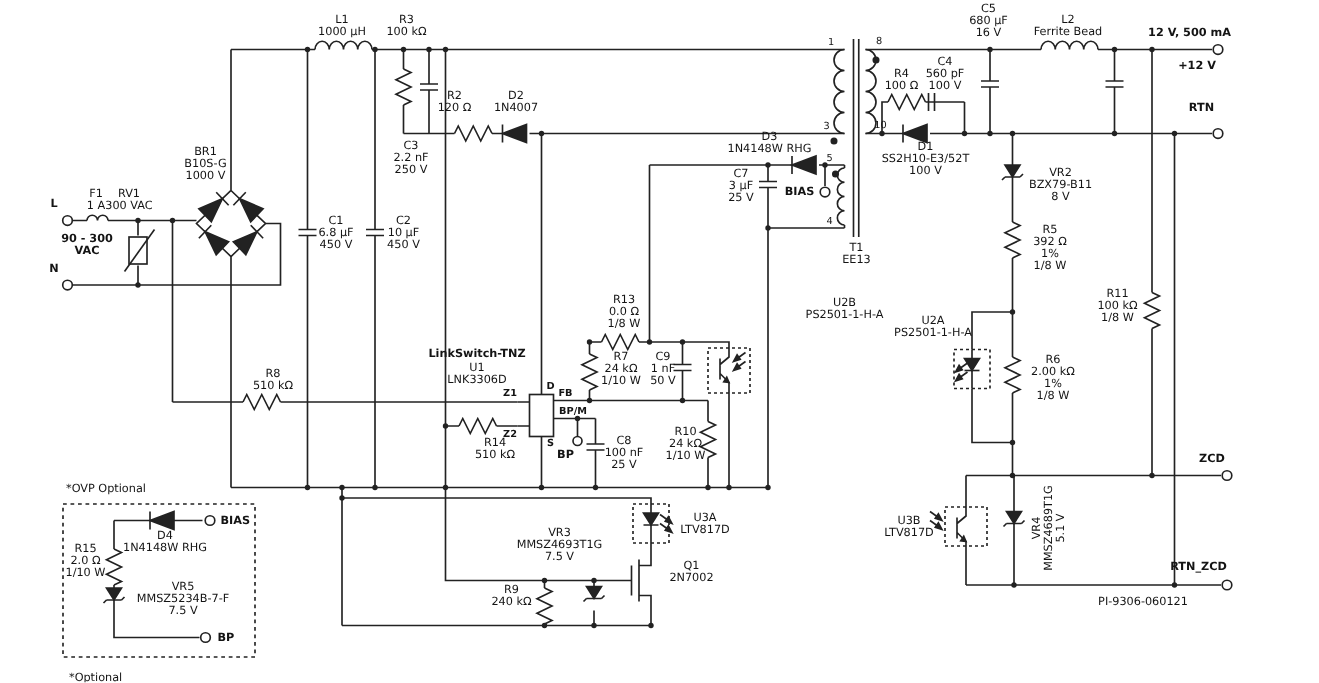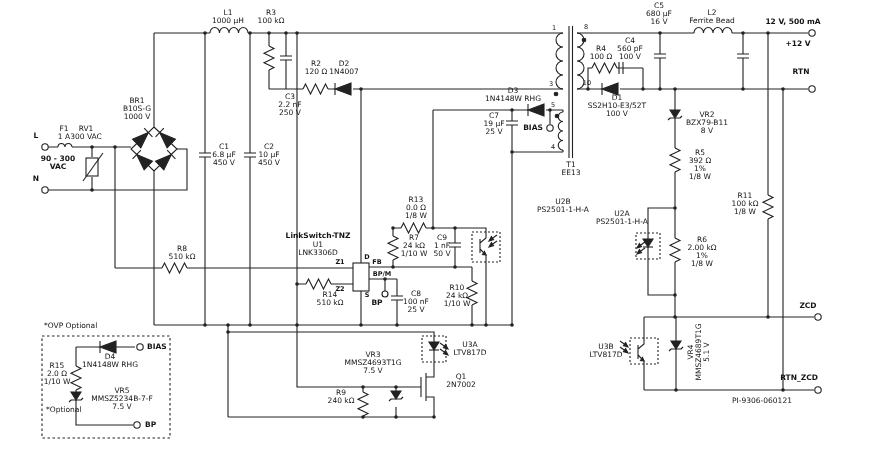--- a/index.html
+++ b/index.html
@@ -249,24 +249,24 @@
 <div class="lb" style="left:228px;top:9px">L1
 1000 µH</div>
 <div class="lb" style="left:271px;top:9px">R3
 100 kΩ</div>
 <div class="lb" style="left:224px;top:143px">C1
 6.8 µF
 450 V</div>
 <div class="lb" style="left:269px;top:143px">C2
 10 µF
 450 V</div>
-<div class="lb" style="left:290px;top:93px">C3
+<div class="lb" style="left:274px;top:93px">C3
 2.2 nF
 250 V</div>
-<div class="lb" style="left:316px;top:60px">R2
+<div class="lb" style="left:303px;top:60px">R2
 120 Ω</div>
 <div class="lb" style="left:344px;top:60px">D2
 1N4007</div>
 <div class="lb" style="left:182px;top:245px">R8
 510 kΩ</div>
 <div class="lb" style="left:330px;top:291px">R14
 510 kΩ</div>
 <div class="lb b" style="left:318px;top:232px">LinkSwitch-TNZ</div>
 <div class="lb" style="left:318px;top:241px">U1</div>
 <div class="lb" style="left:318px;top:249px">LNK3306D</div>
@@ -291,21 +291,21 @@
 100 nF
 25 V</div>
 <div class="lb" style="left:457px;top:284px">R10
 24 kΩ
 1/10 W</div>
 <div class="lb b" style="left:377px;top:299px">BP</div>
 <div class="lb b" style="left:533px;top:124px">BIAS</div>
 <div class="lb" style="left:513px;top:87px">D3
 1N4148W RHG</div>
 <div class="lb" style="left:494px;top:112px">C7
-19 µF
+3 µF
 25 V</div>
 <div class="lb" style="left:571px;top:161px">T1
 EE13</div>
 <div class="lb pin" style="left:554px;top:25px">1</div>
 <div class="lb pin" style="left:551px;top:81px">3</div>
 <div class="lb pin" style="left:553px;top:102px">5</div>
 <div class="lb pin" style="left:553px;top:144px">4</div>
 <div class="lb pin" style="left:586px;top:24px">8</div>
 <div class="lb pin" style="left:587px;top:80px">10</div>
 <div class="lb" style="left:659px;top:2px">C5
@@ -350,21 +350,21 @@
 <div class="lb" style="left:470px;top:341px">U3A
 LTV817D</div>
 <div class="lb" style="left:461px;top:373px">Q1
 2N7002</div>
 <div class="lb" style="left:373px;top:351px">VR3
 MMSZ4693T1G
 7.5 V</div>
 <div class="lb" style="left:341px;top:389px">R9
 240 kΩ</div>
 <div class="lb la" style="left:44px;top:322px">*OVP Optional</div>
-<div class="lb la" style="left:46px;top:406px">*Optional</div>
+<div class="lb la" style="left:46px;top:448px">*Optional</div>
 <div class="lb" style="left:110px;top:353px">D4
 1N4148W RHG</div>
 <div class="lb b la" style="left:147px;top:343px">BIAS</div>
 <div class="lb b la" style="left:145px;top:421px">BP</div>
 <div class="lb" style="left:57px;top:362px">R15
 2.0 Ω
 1/10 W</div>
 <div class="lb" style="left:122px;top:387px">VR5
 MMSZ5234B-7-F
 7.5 V</div>

